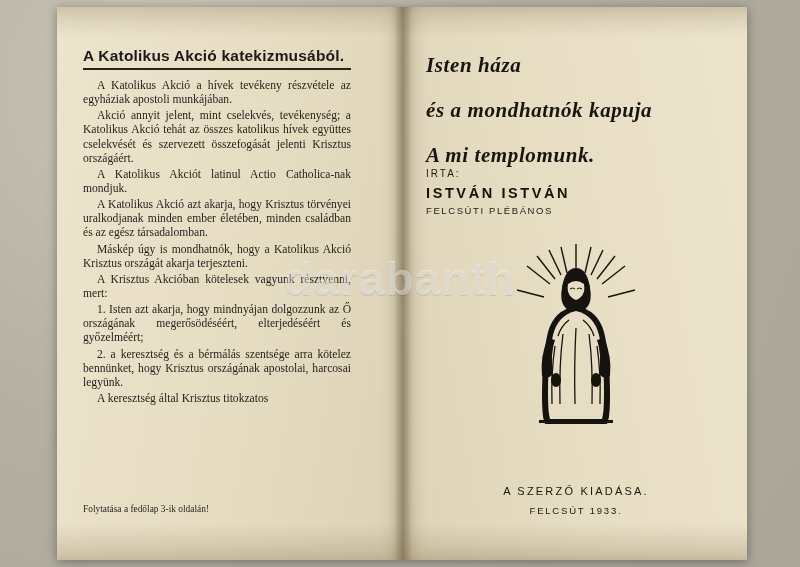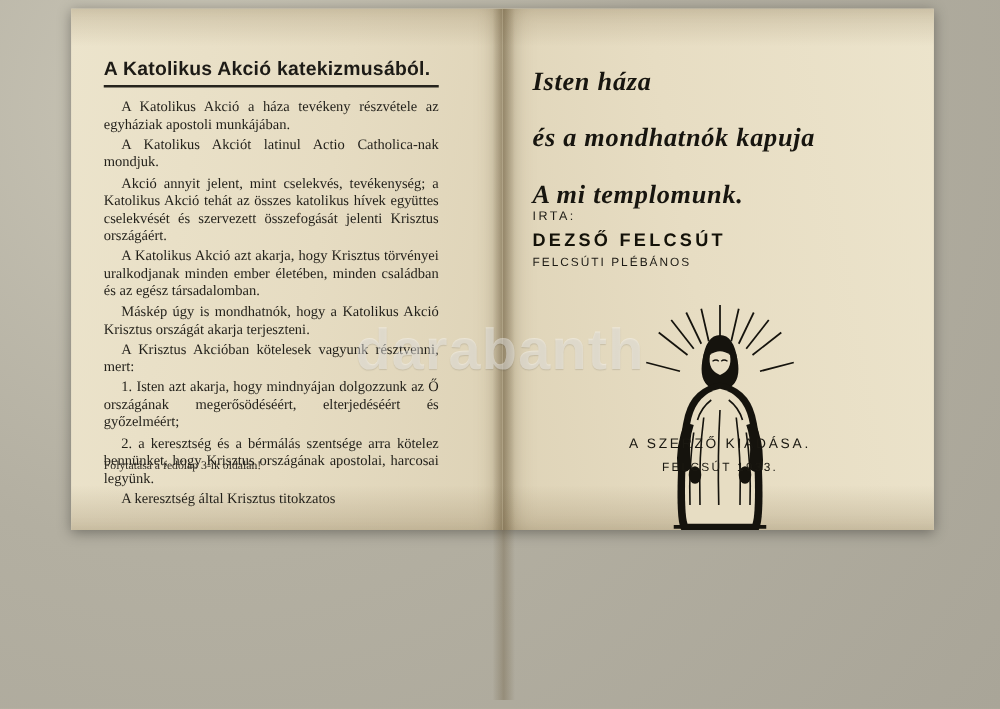--- a/index.html
+++ b/index.html
@@ -13,21 +13,21 @@
   
   .bg{
     position:absolute;inset:0;
     background:
       radial-gradient(circle at 20% 15%, #c9c5b6 0%, #b3afa1 45%, #a9a598 100%),
       linear-gradient(135deg,#c2beb0,#ada996);
   }
 
   
   .booklet{
-    position:absolute;left:57px;top:7px;width:690px;height:417px;
+    position:absolute;left:57px;top:7px;width:690px;height:553px;
     background:#e8e0c8;
     box-shadow:0 2px 10px rgba(0,0,0,.35);
   }
   .page{
     position:absolute;top:0;bottom:0;
     background:linear-gradient(100deg,#ece4cc 0%,#e6dcc2 55%,#ddd2b6 100%);
   }
   .page-left{
     left:0;width:345px;
     border-right:1px solid #bfb59a;
@@ -153,23 +153,23 @@
   <div class="booklet">
 
     <div class="page page-left">
       <div class="curl-top"></div>
       <div class="curl-bottom"></div>
 
       <div class="left-inner">
         <div class="left-title">A Katolikus Akció katekizmusából.</div>
         <div class="rule"></div>
         <div class="body-text">
-          <p>A Katolikus Akció a háza tevékeny részvétele az egyháziak apostoli munkájában.</p>
+          <p>A Katolikus Akció a hívek tevékeny részvétele az egyháziak apostoli munkájában.</p>
+          <p>Akció annyit jelent, mint cselekvés, tevékenység; a Katolikus Akció tehát az összes katolikus hívek együttes cselekvését és szervezett összefogását jelenti Krisztus országáért.</p>
           <p>A Katolikus Akciót latinul Actio Catholica-nak mondjuk.</p>
-          <p>Akció annyit jelent, mint cselekvés, tevékenység; a Katolikus Akció tehát az összes katolikus hívek együttes cselekvését és szervezett összefogását jelenti Krisztus országáért.</p>
           <p>A Katolikus Akció azt akarja, hogy Krisztus törvényei uralkodjanak minden ember életében, minden családban és az egész társadalomban.</p>
           <p>Máskép úgy is mondhatnók, hogy a Katolikus Akció Krisztus országát akarja terjeszteni.</p>
           <p>A Krisztus Akcióban kötelesek vagyunk résztvenni, mert:</p>
           <p>1. Isten azt akarja, hogy mindnyájan dolgozzunk az Ő országának megerősödéséért, elterjedéséért és győzelméért;</p>
           <p>2. a keresztség és a bérmálás szentsége arra kötelez bennünket, hogy Krisztus országának apostolai, harcosai legyünk.</p>
           <p>A keresztség által Krisztus titokzatos</p>
         </div>
       </div>
 
       <div class="footnote">Folytatása a fedőlap 3-ik oldalán!</div>
@@ -178,21 +178,21 @@
     <div class="page page-right">
       <div class="curl-top"></div>
       <div class="curl-bottom"></div>
 
       <div class="right-inner">
         <div class="ttl ttl1">Isten háza</div>
         <div class="ttl ttl2">és a mondhatnók kapuja</div>
         <div class="ttl ttl3">A mi templomunk.</div>
 
         <div class="irta">IRTA:</div>
-        <div class="author">DEZSŐ FELCSÚT</div>
+        <div class="author">ISTVÁN ISTVÁN</div>
         <div class="author-sub">FELCSÚTI PLÉBÁNOS</div>
 
         <div class="art">
           <svg viewBox="0 0 150 185" width="150" height="185" aria-hidden="true">
 
             <g stroke="#15130d" stroke-width="1.4">
               <line x1="75" y1="30" x2="75" y2="2"></line>
               <line x1="60" y1="33" x2="48" y2="8"></line>
               <line x1="90" y1="33" x2="102" y2="8"></line>
               <line x1="49" y1="42" x2="26" y2="24"></line>

